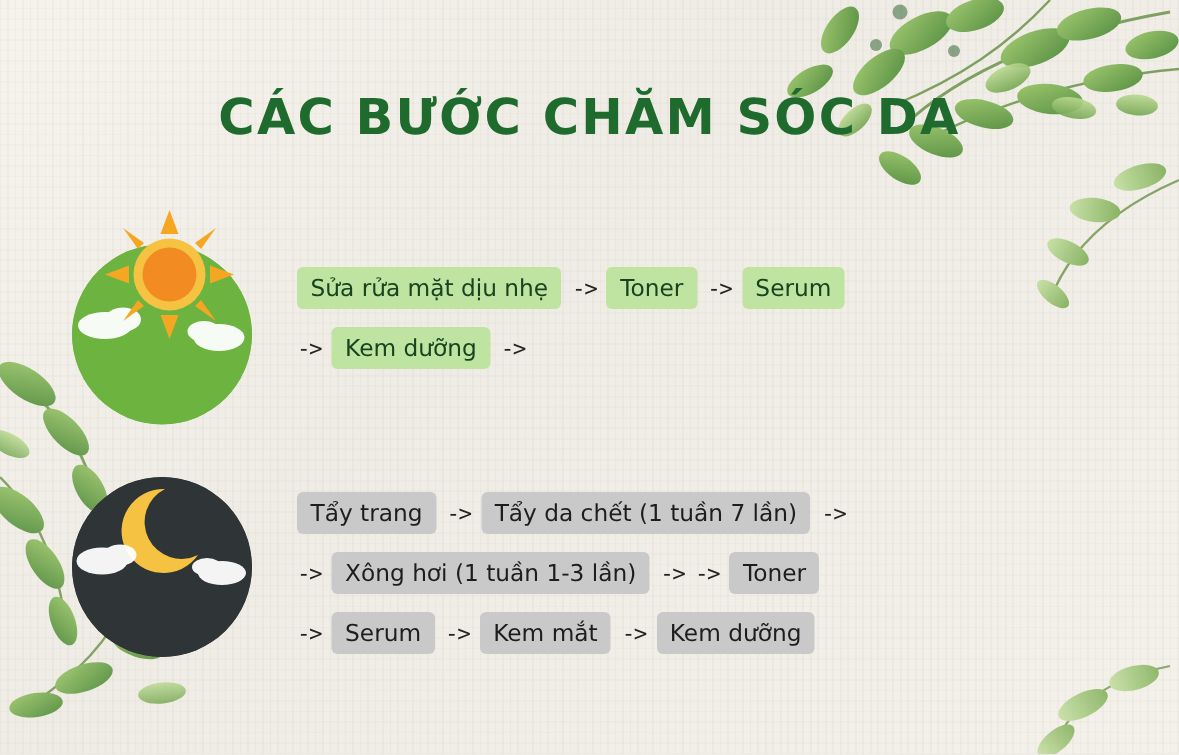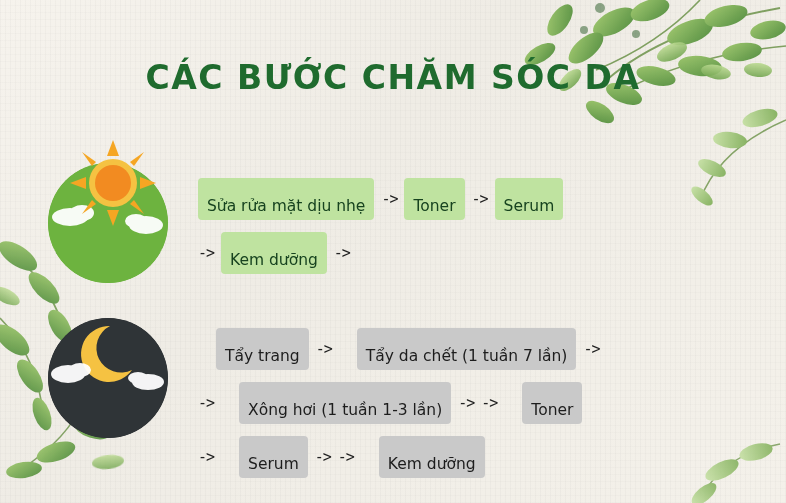--- a/index.html
+++ b/index.html
@@ -52,28 +52,28 @@
   .steps{position:absolute;z-index:5;}
   .steps-morning{left:198px;top:178px;width:560px;}
   .steps-night{left:198px;top:328px;width:580px;}
   .row{
     display:flex;align-items:center;flex-wrap:nowrap;
     margin-bottom:12px;
     gap:7px;
   }
   .chip{
     display:inline-block;
-    padding:20px 9px 5px 9px;
+    padding:6px 9px 5px 9px;
     border-radius:4px;
     font-size:15.5px;
     line-height:1.1;
     white-space:nowrap;
   }
   .chip-green{background:#bfe3a0;color:#17431f;}
-  .chip-grey{background:#c9c9c9;color:#1d1d1d;margin-left:18px;}
+  .chip-grey{background:#c9c9c9;color:#1d1d1d;}
   .arrow{
     font-size:15px;color:#222;white-space:nowrap;letter-spacing:-1px;
     font-family:"DejaVu Sans Mono", monospace;
   }
 </style>
 </head>
 <body>
 
 <div class="page"></div>
 
@@ -243,16 +243,17 @@
     <span class="arrow">-&gt;</span>
     <span class="chip chip-grey">Xông hơi (1 tuần 1-3 lần)</span>
     <span class="arrow">-&gt;</span>
     <span class="arrow">-&gt;</span>
     <span class="chip chip-grey">Toner</span>
   </div>
   <div class="row">
     <span class="arrow">-&gt;</span>
     <span class="chip chip-grey">Serum</span>
     <span class="arrow">-&gt;</span>
+    <span class="chip chip-grey">Kem mắt</span>
     <span class="arrow">-&gt;</span>
     <span class="chip chip-grey">Kem dưỡng</span>
   </div>
 </div>
 
 </body></html>

